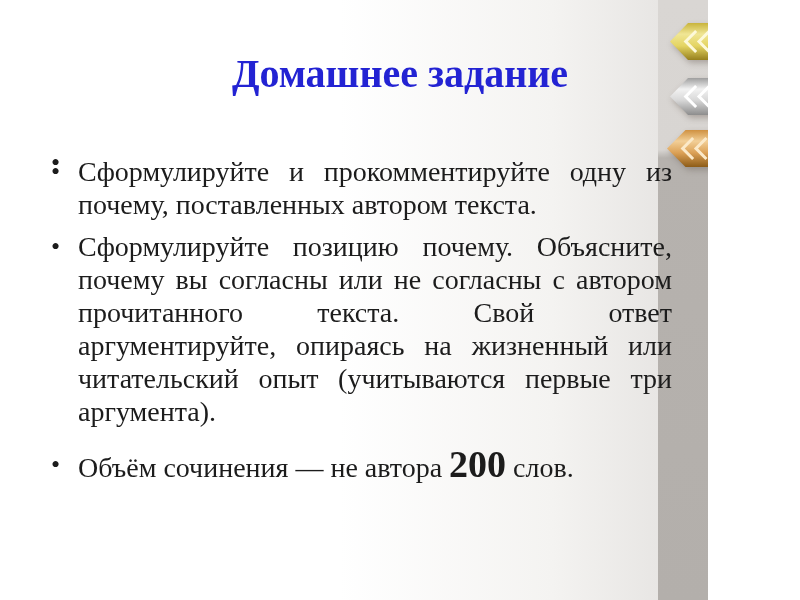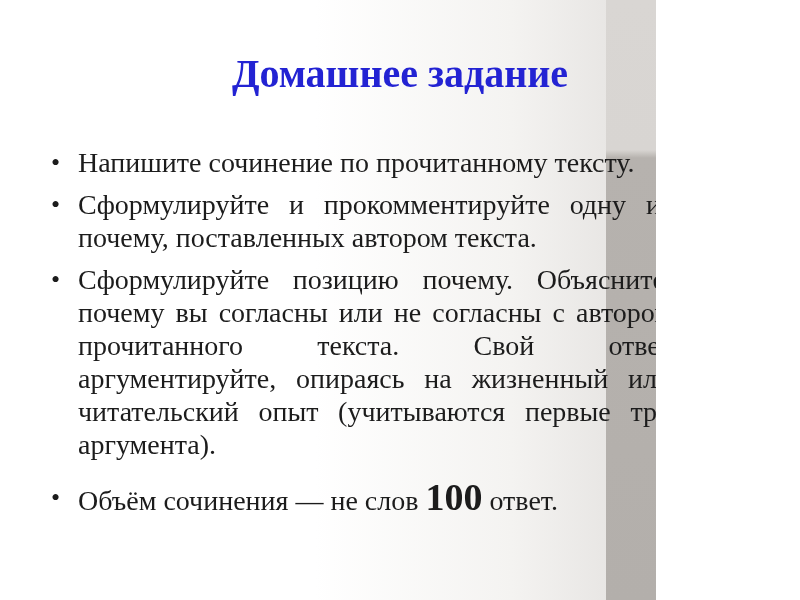--- a/index.html
+++ b/index.html
@@ -1,18 +1,18 @@
 <!DOCTYPE html>
 <html><head>
 <meta charset="utf-8">
 <style>
   html, body { margin: 0; padding: 0; background: #fff; }
   .slide {
     position: relative;
-    width: 656px;
+    width: 708px;
     height: 600px;
     overflow: hidden;
     background: linear-gradient(to right, #ffffff 0%, #ffffff 48%, #f4f3f1 78%, #e7e5e3 94%);
     font-family: "Liberation Serif", "DejaVu Serif", serif;
   }
 
   
   .side-band {
     position: absolute;
     top: 0; right: 0; bottom: 0;
@@ -139,29 +139,28 @@
         <path d="M31 4 L20 15 L31 26" fill="none" stroke="currentColor" stroke-width="3.2"></path>
       </svg>
     </div>
   </div>
 
   <h1 class="title">Домашнее задание</h1>
 
   <ul class="bullets">
     <li>
       <span class="marker">•</span>
-      <span>Напишите сочинение по прочитанному тексту.</span>
     </li>
     <li>
       <span class="marker">•</span>
       <span>Сформулируйте и прокомментируйте одну из почему, поставленных автором текста.</span>
     </li>
     <li>
       <span class="marker">•</span>
       <span>Сформулируйте позицию почему. Объясните, почему вы согласны или не согласны с автором прочитанного текста. Свой ответ аргументируйте, опираясь на жизненный или читательский опыт (учитываются первые три аргумента).</span>
     </li>
     <li class="final">
       <span class="marker">•</span>
-      <span>Объём сочинения — не слов </span><span class="emph">100</span><span> ответ.</span>
+      <span>Объём сочинения — не автора </span><span class="emph">200</span><span> слов.</span>
     </li>
   </ul>
 
 </div>
 
 </body></html>

